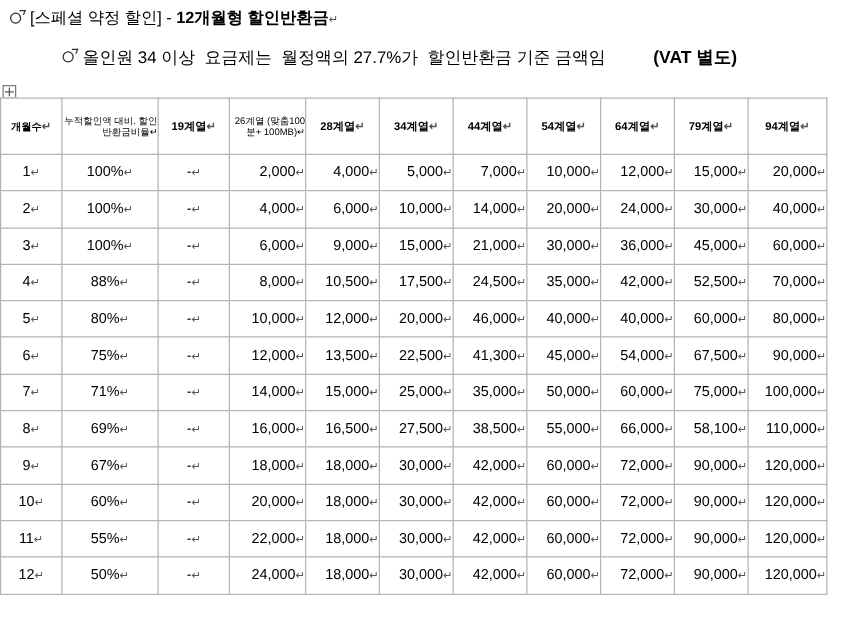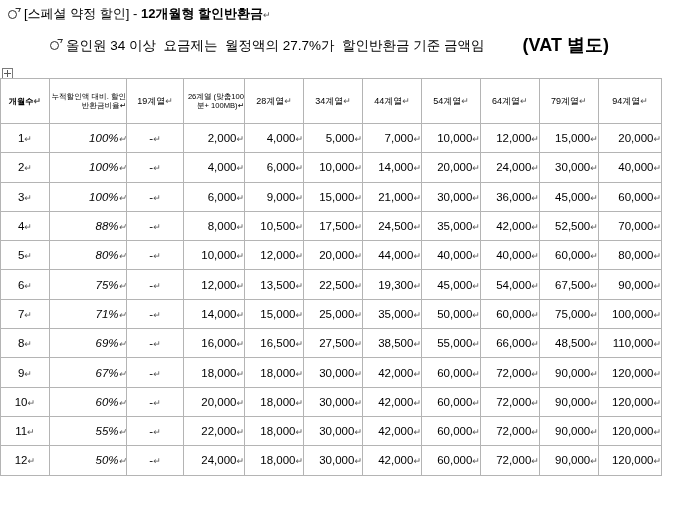--- a/index.html
+++ b/index.html
@@ -77,21 +77,21 @@
     align-items: flex-start;
     width: 100%;
   }
   .h2-main {
     font-size: 13.5px;
     line-height: 17px;
     white-space: pre;
   }
   .h2-vat {
     margin-left: 38px;
-    font-size: 18px;
+    font-size: 14px;
     font-weight: bold;
     line-height: 17px;
     white-space: pre;
   }
 
   
   .move-handle {
     position: absolute;
     left: 2px;
     top: 62px;
@@ -149,28 +149,28 @@
   }
   thead th.tiny2 {
     font-size: 7.6px;
     line-height: 9.5px;
     font-weight: normal;
     text-align: right;
   }
   thead th.small3 {
     font-size: 9px;
     line-height: 10.5px;
-    font-weight: normal;
+    font-weight: bold;
   }
   tbody td {
     height: 28.3px;
     font-size: 11.5px;
   }
   td.c-month { text-align: center; }
-  td.c-rate { text-align: right; font-style: italic; }
+  td.c-rate { text-align: center; }
   td.c-dash { text-align: center; }
   td.c-num {
     text-align: right;
     padding-right: 3px;
   }
   .mark-inline {
     color: #555555;
     font-size: 9px;
   }
   .colw-0 { width: 48px; }
@@ -288,34 +288,34 @@
             <td class="c-num"><span>52,500</span><span class="mark-inline">↵</span></td>
             <td class="c-num"><span>70,000</span><span class="mark-inline">↵</span></td>
           </tr>
           <tr>
             <td class="c-month"><span>5</span><span class="mark-inline">↵</span></td>
             <td class="c-rate"><span>80%</span><span class="mark-inline">↵</span></td>
             <td class="c-dash"><span>-</span><span class="mark-inline">↵</span></td>
             <td class="c-num"><span>10,000</span><span class="mark-inline">↵</span></td>
             <td class="c-num"><span>12,000</span><span class="mark-inline">↵</span></td>
             <td class="c-num"><span>20,000</span><span class="mark-inline">↵</span></td>
-            <td class="c-num"><span>44,000</span><span class="mark-inline">↵</span></td>
+            <td class="c-num"><span>46,000</span><span class="mark-inline">↵</span></td>
             <td class="c-num"><span>40,000</span><span class="mark-inline">↵</span></td>
             <td class="c-num"><span>40,000</span><span class="mark-inline">↵</span></td>
             <td class="c-num"><span>60,000</span><span class="mark-inline">↵</span></td>
             <td class="c-num"><span>80,000</span><span class="mark-inline">↵</span></td>
           </tr>
           <tr>
             <td class="c-month"><span>6</span><span class="mark-inline">↵</span></td>
             <td class="c-rate"><span>75%</span><span class="mark-inline">↵</span></td>
             <td class="c-dash"><span>-</span><span class="mark-inline">↵</span></td>
             <td class="c-num"><span>12,000</span><span class="mark-inline">↵</span></td>
             <td class="c-num"><span>13,500</span><span class="mark-inline">↵</span></td>
             <td class="c-num"><span>22,500</span><span class="mark-inline">↵</span></td>
-            <td class="c-num"><span>19,300</span><span class="mark-inline">↵</span></td>
+            <td class="c-num"><span>41,300</span><span class="mark-inline">↵</span></td>
             <td class="c-num"><span>45,000</span><span class="mark-inline">↵</span></td>
             <td class="c-num"><span>54,000</span><span class="mark-inline">↵</span></td>
             <td class="c-num"><span>67,500</span><span class="mark-inline">↵</span></td>
             <td class="c-num"><span>90,000</span><span class="mark-inline">↵</span></td>
           </tr>
           <tr>
             <td class="c-month"><span>7</span><span class="mark-inline">↵</span></td>
             <td class="c-rate"><span>71%</span><span class="mark-inline">↵</span></td>
             <td class="c-dash"><span>-</span><span class="mark-inline">↵</span></td>
             <td class="c-num"><span>14,000</span><span class="mark-inline">↵</span></td>
@@ -330,21 +330,21 @@
           <tr>
             <td class="c-month"><span>8</span><span class="mark-inline">↵</span></td>
             <td class="c-rate"><span>69%</span><span class="mark-inline">↵</span></td>
             <td class="c-dash"><span>-</span><span class="mark-inline">↵</span></td>
             <td class="c-num"><span>16,000</span><span class="mark-inline">↵</span></td>
             <td class="c-num"><span>16,500</span><span class="mark-inline">↵</span></td>
             <td class="c-num"><span>27,500</span><span class="mark-inline">↵</span></td>
             <td class="c-num"><span>38,500</span><span class="mark-inline">↵</span></td>
             <td class="c-num"><span>55,000</span><span class="mark-inline">↵</span></td>
             <td class="c-num"><span>66,000</span><span class="mark-inline">↵</span></td>
-            <td class="c-num"><span>48,500</span><span class="mark-inline">↵</span></td>
+            <td class="c-num"><span>58,100</span><span class="mark-inline">↵</span></td>
             <td class="c-num"><span>110,000</span><span class="mark-inline">↵</span></td>
           </tr>
           <tr>
             <td class="c-month"><span>9</span><span class="mark-inline">↵</span></td>
             <td class="c-rate"><span>67%</span><span class="mark-inline">↵</span></td>
             <td class="c-dash"><span>-</span><span class="mark-inline">↵</span></td>
             <td class="c-num"><span>18,000</span><span class="mark-inline">↵</span></td>
             <td class="c-num"><span>18,000</span><span class="mark-inline">↵</span></td>
             <td class="c-num"><span>30,000</span><span class="mark-inline">↵</span></td>
             <td class="c-num"><span>42,000</span><span class="mark-inline">↵</span></td>

